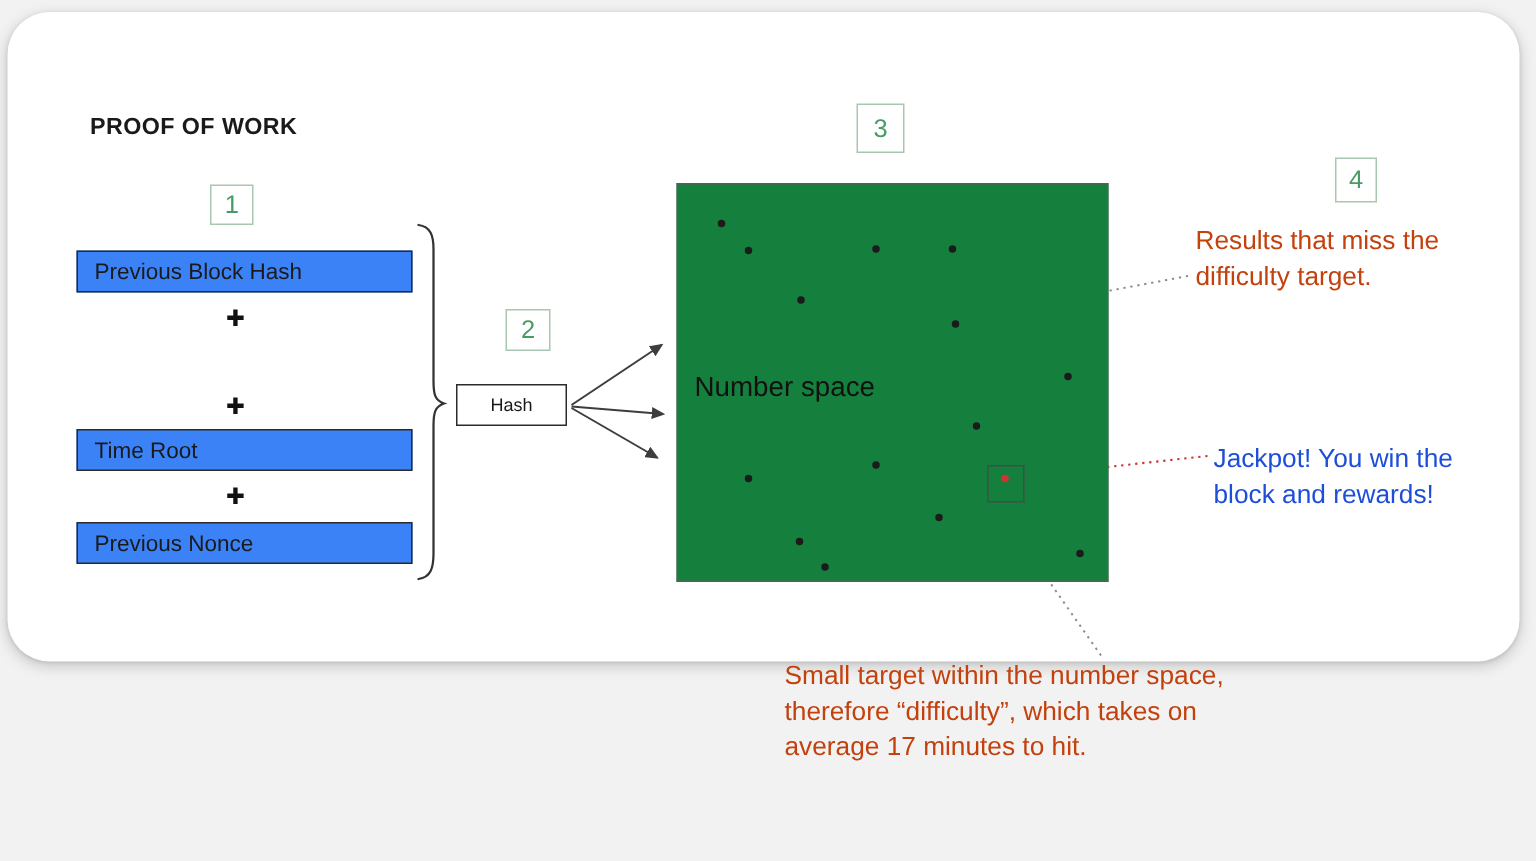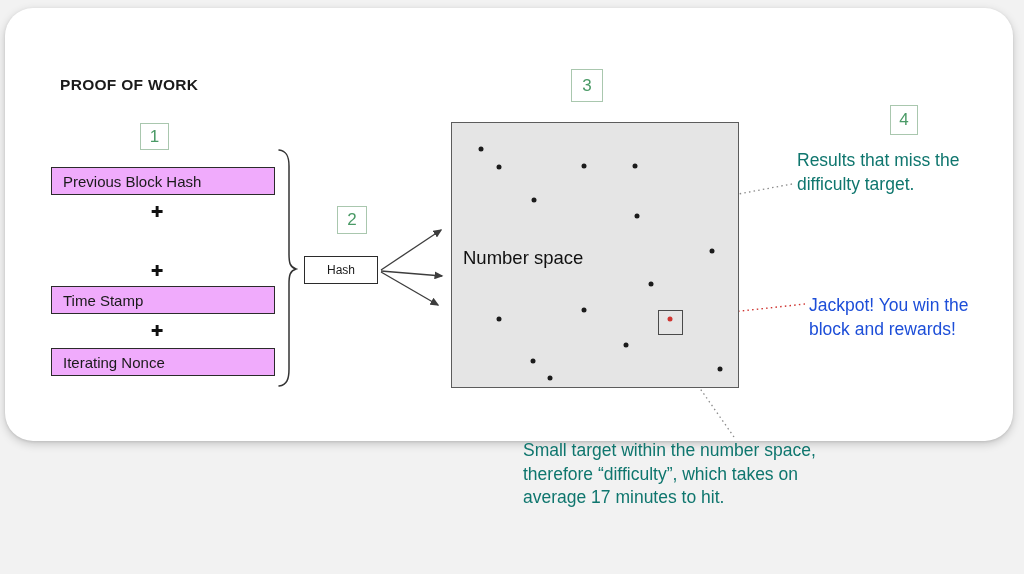--- a/index.html
+++ b/index.html
@@ -26,85 +26,85 @@
     color:#4a9a66;font-size:17px;
     display:flex;align-items:center;justify-content:center;
     box-sizing:border-box;
   }
   .badge1{left:135px;top:115px;width:29px;height:27px;}
   .badge2{left:332px;top:198px;width:30px;height:28px;}
   .badge3{left:566px;top:61px;width:32px;height:33px;}
   .badge4{left:885px;top:97px;width:28px;height:30px;}
   .field{
     position:absolute;left:46px;width:224px;height:28px;
-    border:1.5px solid #2b2b2b;background:#f0abfc;
+    border:1.5px solid #2b2b2b;background:#3b82f6;
     box-sizing:border-box;
     display:flex;align-items:center;
     padding-left:11px;
     font-size:15px;
   }
   .f0{top:159px;} .f1{top:219px;} .f2{top:278px;} .f3{top:340px;}
   .plus{
     position:absolute;left:124px;width:56px;text-align:center;
     font-size:15px;font-weight:bold;color:#111;
   }
   .p0{top:195px;} .p1{top:254px;} .p2{top:314px;}
   .hashbox{
     position:absolute;left:299px;top:248px;width:74px;height:28px;
     border:1.5px solid #2b2b2b;background:#fff;box-sizing:border-box;
     display:flex;align-items:center;justify-content:center;
     font-size:12px;
   }
   .overlay{position:absolute;left:0;top:0;width:1008px;height:558px;pointer-events:none;}
   .numspace{
     position:absolute;left:446px;top:114px;width:288px;height:266px;
-    background:#e5e5e5;border:1.4px solid #5c5c5c;box-sizing:border-box;
+    background:#15803d;border:1.4px solid #5c5c5c;box-sizing:border-box;
   }
   .numspace-label{
     position:absolute;left:11px;top:124px;
     font-size:18.5px;color:#111;
   }
   .dot{
     position:absolute;width:5px;height:5px;border-radius:50%;
     background:#1b1b1b;transform:translate(-50%,-50%);
   }
   .target-square{
     position:absolute;border:1.4px solid #4a4a4a;box-sizing:border-box;
     background:transparent;
   }
   .win-dot{
     position:absolute;width:5px;height:5px;border-radius:50%;
     background:#cf3531;transform:translate(-50%,-50%);
   }
   .anno{
     position:absolute;font-size:17.5px;line-height:23.5px;
-    white-space:pre-line;color:#0f766e;
+    white-space:pre-line;color:#c2410c;
   }
   .anno-miss{left:792px;top:141px;width:210px;}
   .anno-jackpot{left:804px;top:286px;width:205px;color:#1d4ed8;}
   .anno-target{left:518px;top:431px;width:350px;}
 </style>
 </head>
 <body>
 
 <div class="card">
 
   <div class="title">PROOF OF WORK</div>
 
   <div class="badge badge1">1</div>
   <div class="badge badge2">2</div>
   <div class="badge badge3">3</div>
   <div class="badge badge4">4</div>
 
   <div class="field f0">Previous Block Hash</div>
   <div class="plus p0">✚</div>
   <div class="plus p1">✚</div>
-  <div class="field f2">Time Stamp</div>
+  <div class="field f2">Time Root</div>
   <div class="plus p2">✚</div>
-  <div class="field f3">Iterating Nonce</div>
+  <div class="field f3">Previous Nonce</div>
 
   <div class="hashbox">Hash</div>
 
   <svg class="overlay" width="1008" height="558" viewBox="0 0 1008 558" xmlns="http://www.w3.org/2000/svg">
     <defs>
       <marker id="mSolid" markerWidth="9" markerHeight="8" refX="7.5" refY="4" orient="auto" markerUnits="userSpaceOnUse">
         <path d="M0,0 L9,4 L0,8 Z" fill="#3d3d3d"></path>
       </marker>
       <marker id="mDotGray" markerWidth="9" markerHeight="8" refX="7.5" refY="4" orient="auto" markerUnits="userSpaceOnUse">
         <path d="M0,0 L9,4 L0,8 Z" fill="#8a8a8a"></path>

